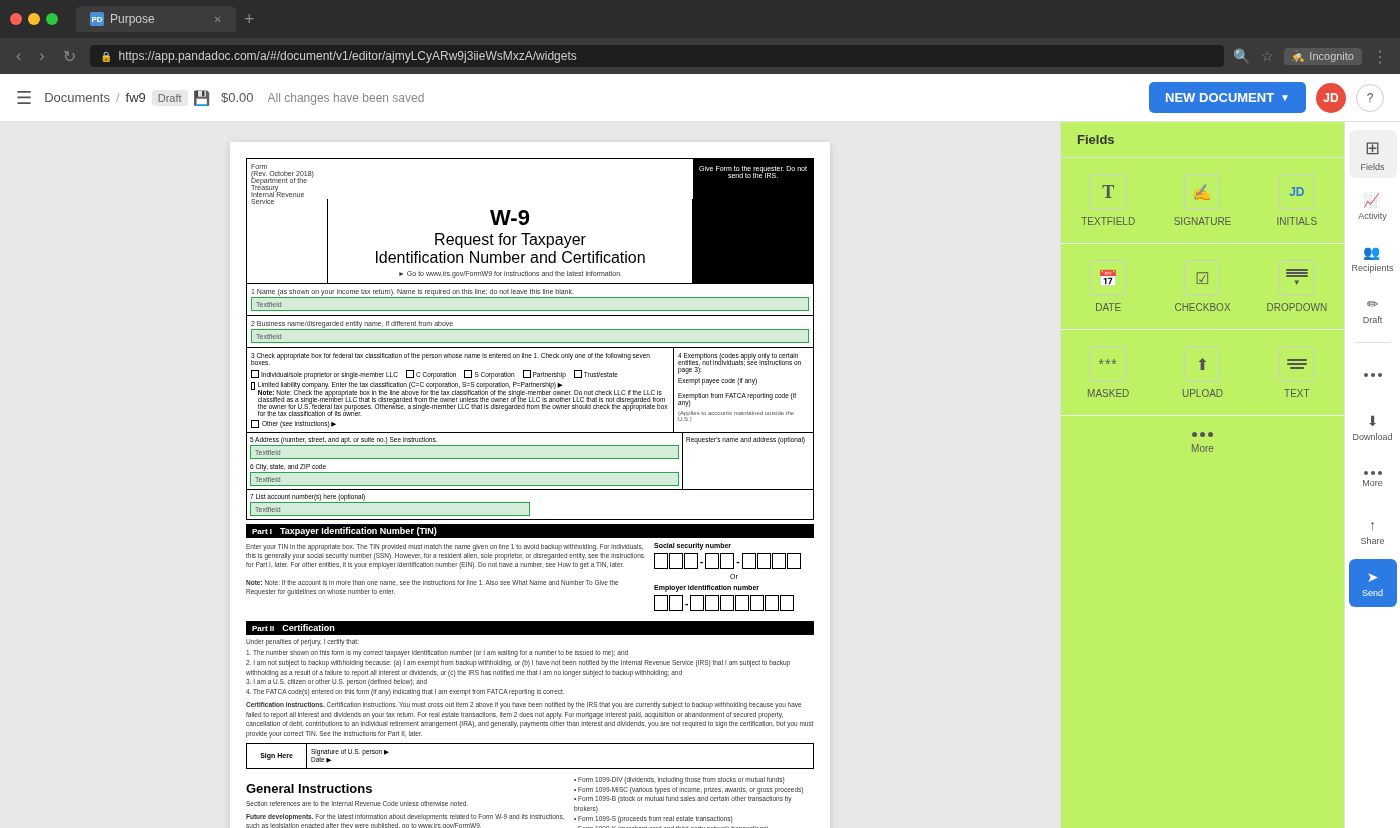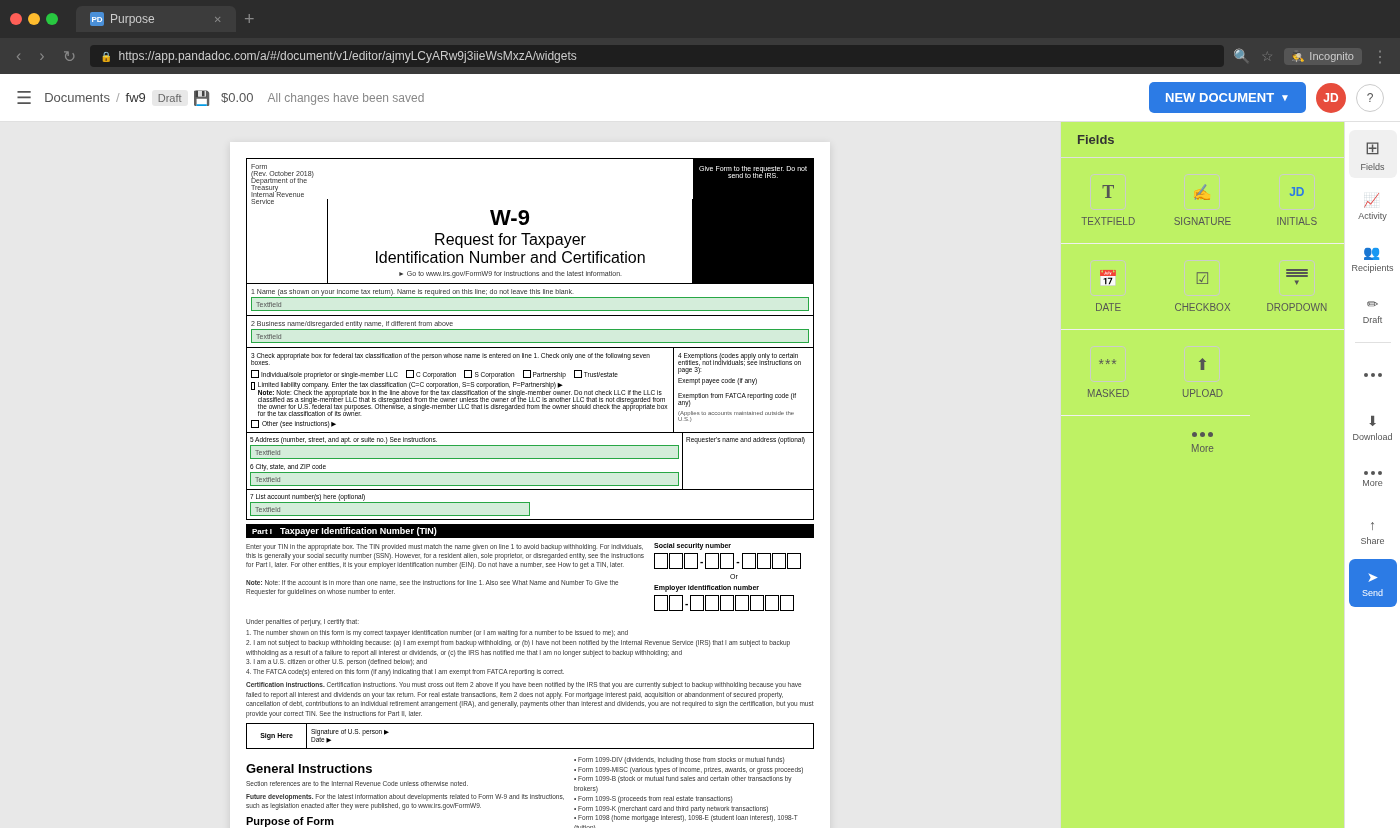--- a/index.html
+++ b/index.html
@@ -334,20 +334,24 @@
                 <div class="tin-cell"></div>
                 <div class="tin-cell"></div>
                 <div class="tin-cell"></div>
                 <div class="tin-cell"></div>
                 <div class="tin-cell"></div>
             </div>
           </div>
         </div>
       </div>
 
+      <div class="part-header" style="margin-top:6px;">
+        <span>Part II</span>
+        <span class="part-title">Certification</span>
+      </div>
       <div style="font-size:6.5px;color:#333;margin:3px 0;">Under penalties of perjury, I certify that:</div>
       <div style="font-size:6.5px;color:#333;line-height:1.5;">
         <p>1. The number shown on this form is my correct taxpayer identification number (or I am waiting for a number to be issued to me); and</p>
         <p>2. I am not subject to backup withholding because: (a) I am exempt from backup withholding, or (b) I have not been notified by the Internal Revenue Service (IRS) that I am subject to backup withholding as a result of a failure to report all interest or dividends, or (c) the IRS has notified me that I am no longer subject to backup withholding; and</p>
         <p>3. I am a U.S. citizen or other U.S. person (defined below); and</p>
         <p>4. The FATCA code(s) entered on this form (if any) indicating that I am exempt from FATCA reporting is correct.</p>
       </div>
       <div style="font-size:6.5px;color:#333;line-height:1.5;margin-top:3px;">
         <strong>Certification instructions.</strong> <span>Certification instructions. You must cross out item 2 above if you have been notified by the IRS that you are currently subject to backup withholding because you have failed to report all interest and dividends on your tax return. For real estate transactions, item 2 does not apply. For mortgage interest paid, acquisition or abandonment of secured property, cancellation of debt, contributions to an individual retirement arrangement (IRA), and generally, payments other than interest and dividends, you are not required to sign the certification, but you must provide your correct TIN. See the instructions for Part II, later.</span>
       </div>
@@ -431,20 +435,28 @@
             <span class="masked-icon" style="font-size:14px;letter-spacing:1px;color:#555;">***</span>
           </div>
           <span class="field-label">MASKED</span>
         </div>
 
         <div class="field-item">
           <div class="field-icon" style="font-size:16px;">⬆</div>
           <span class="field-label">UPLOAD</span>
         </div>
 
+        <div class="field-item">
+          <div class="field-icon" style="display:flex;flex-direction:column;gap:2px;padding:4px;">
+            <div style="width:20px;height:2px;background:#555;border-radius:1px;"></div>
+            <div style="width:20px;height:2px;background:#555;border-radius:1px;"></div>
+            <div style="width:14px;height:2px;background:#555;border-radius:1px;"></div>
+          </div>
+          <span class="field-label">TEXT</span>
+        </div>
 
       </div>
 
       <div class="more-item">
         <div class="more-icon">
           <div class="more-dot"></div>
           <div class="more-dot"></div>
           <div class="more-dot"></div>
         </div>
         <span class="field-label">More</span>

